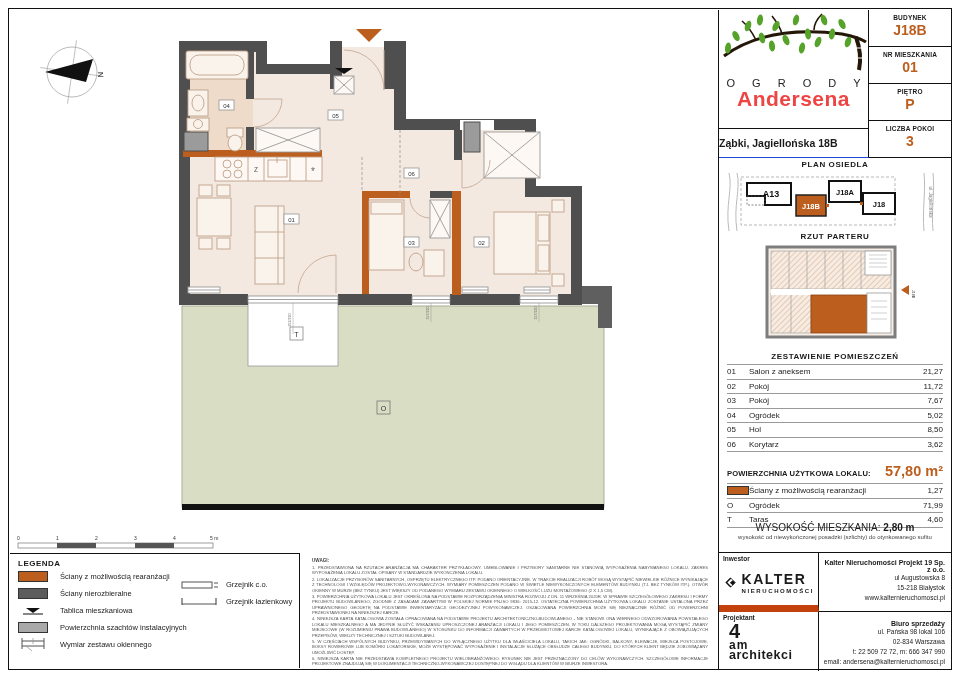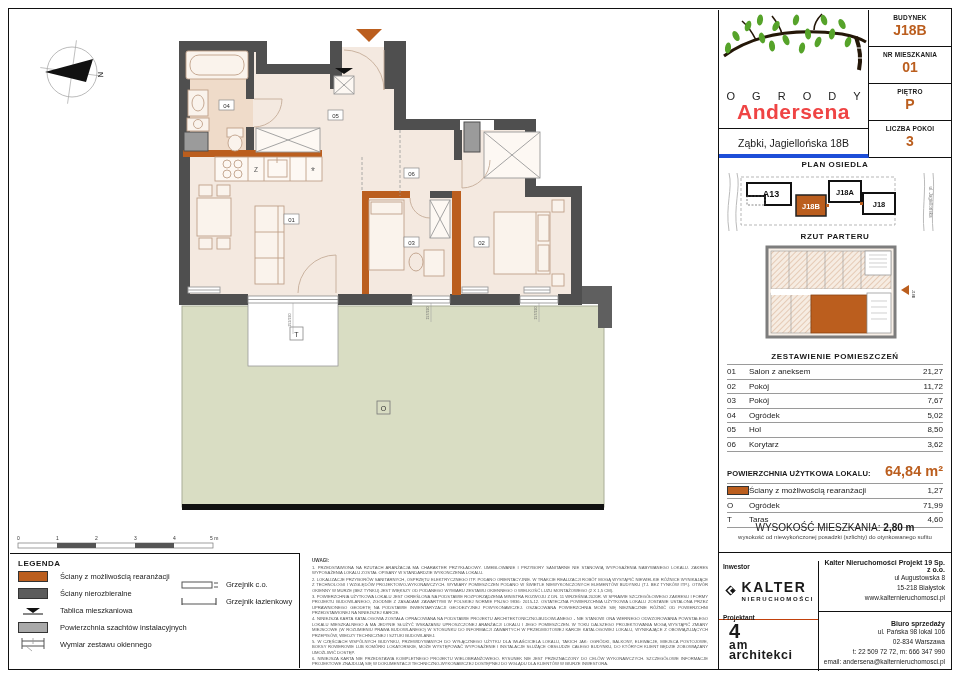--- a/index.html
+++ b/index.html
@@ -18,23 +18,23 @@
   .sw-gray{background:#a9a9a9;}
   .llabel{font-size:7.5px;color:#222;}
   .legend-right{position:absolute;left:170px;top:22px;}
   .legend-right .licon{width:46px;}
   .notes{position:absolute;left:300px;top:553px;width:418px;height:115px;box-sizing:border-box;padding:5px 10px 0 12px;overflow:hidden;}
   .notes-title{font-size:4.6px;font-weight:bold;color:#444;margin-bottom:2px;}
   .note-item{font-size:4.2px;line-height:1.28;color:#555;text-align:justify;margin-bottom:1px;}
   
   .rpanel{position:absolute;left:718px;top:10px;width:232px;height:660px;border-left:1px solid #111;box-sizing:border-box;}
   .logo-cell{position:absolute;left:0;top:0;width:150px;height:118px;border-right:1px solid #111;box-sizing:border-box;text-align:center;}
-  .brand-top{font-size:11px;letter-spacing:7px;color:#222;margin-top:14px;padding-left:7px;}
+  .brand-top{font-size:11px;letter-spacing:7px;color:#222;margin-top:1px;padding-left:7px;}
   .brand-bottom{font-size:21px;font-weight:bold;letter-spacing:.5px;color:#ef4444;margin-top:-2px;}
-  .addr-cell{position:absolute;left:0;top:118px;width:150px;height:30px;border-top:1px solid #111;border-bottom:4px solid #1d4ed8;border-right:1px solid #111;box-sizing:border-box;text-align:center;font-weight:normal;font-size:10.5px;line-height:29px;}
+  .addr-cell{position:absolute;left:0;top:118px;width:150px;height:30px;border-top:1px solid #111;border-bottom:1px solid #1d4ed8;border-right:1px solid #111;box-sizing:border-box;font-weight:bold;font-size:10.5px;line-height:29px;}
   .spec-col{position:absolute;left:150px;top:0;width:82px;height:148px;}
   .spec-row{height:37px;border-bottom:1px solid #111;box-sizing:border-box;text-align:center;}
   .spec-row:last-child{border-bottom:1px solid #111;}
   .spec-label{font-size:6.5px;font-weight:bold;padding-top:4px;letter-spacing:.2px;}
   .spec-value{font-size:14px;font-weight:bold;color:#bb5e1e;margin-top:1px;}
   .sec-title{position:absolute;left:0;width:232px;text-align:center;font-size:8px;font-weight:bold;letter-spacing:.6px;}
   #site-svg{position:absolute;left:0;top:161px;}
   #mini-svg{position:absolute;left:0;top:233px;}
   .rooms-wrap{position:absolute;left:8px;top:354px;width:216px;}
   .trow{display:flex;align-items:center;height:13.5px;border-bottom:1px solid #9a9a9a;font-size:8px;color:#222;}
@@ -46,21 +46,21 @@
   .total-value{font-size:14.5px;font-weight:bold;color:#bb5e1e;}
   .extras .trow .tno{display:flex;align-items:center;}
   .extras{border-top:1px solid #9a9a9a;}
   .mini-swatch{width:24px;height:9px;background:#bb5e1e;border:1px solid #333;box-sizing:border-box;}
   .height-note{position:absolute;left:0;top:512px;width:232px;text-align:center;}
   .hn1{font-size:10px;}
   .hn1 b{font-weight:bold;}
   .hn2{font-size:6px;color:#444;margin-top:1px;}
   .rfooter{position:absolute;left:0;top:542px;width:232px;height:118px;border-top:1.5px solid #111;box-sizing:border-box;}
   .fcell{position:absolute;box-sizing:border-box;padding:2px 4px;}
-  .fc-l1{left:0;top:8px;width:100px;height:59px;border-right:1px solid #111;border-bottom:1px solid #c2410c;}
+  .fc-l1{left:0;top:0;width:100px;height:59px;border-right:1px solid #111;border-bottom:7px solid #c2410c;}
   .fc-r1{left:100px;top:0;width:132px;height:59px;border-bottom:1px solid #111;text-align:right;padding-right:6px;}
   .fc-l2{left:0;top:59px;width:100px;height:59px;border-right:1px solid #111;}
   .fc-r2{left:100px;top:59px;width:132px;height:59px;text-align:right;padding-right:6px;}
   .fsmall-label{font-size:6.5px;font-weight:bold;}
   .kalter{display:flex;align-items:center;gap:4px;margin-top:7px;margin-left:2px;}
   .kalter-text .kt1{font-size:14px;font-weight:bold;letter-spacing:1.5px;line-height:1;}
   .kalter-text .kt2{font-size:6px;font-weight:bold;letter-spacing:1.6px;line-height:1;margin-top:2px;}
   .fco-name{font-size:7px;font-weight:bold;margin-top:4px;}
   .fline{font-size:6.5px;line-height:1.55;color:#222;}
   .fbold{font-size:7px;font-weight:bold;margin-top:6px;}
@@ -500,21 +500,21 @@
           <div class="tname">Hol</div>
           <div class="tarea">8,50</div>
       </div>
       <div class="trow">
         <div class="tno">06</div>
           <div class="tname">Korytarz</div>
           <div class="tarea">3,62</div>
       </div>
       <div class="total-row">
         <div class="total-label">POWIERZCHNIA UŻYTKOWA LOKALU:</div>
-        <div class="total-value">64,84 m²</div>
+        <div class="total-value">57,80 m²</div>
       </div>
       <div class="extras">
         <div class="trow">
           <div class="tno">
               <div class="mini-swatch"></div>
             </div>
           <div class="tname">Ściany z możliwością rearanżacji</div>
             <div class="tarea">1,27</div>
         </div>
         <div class="trow">

